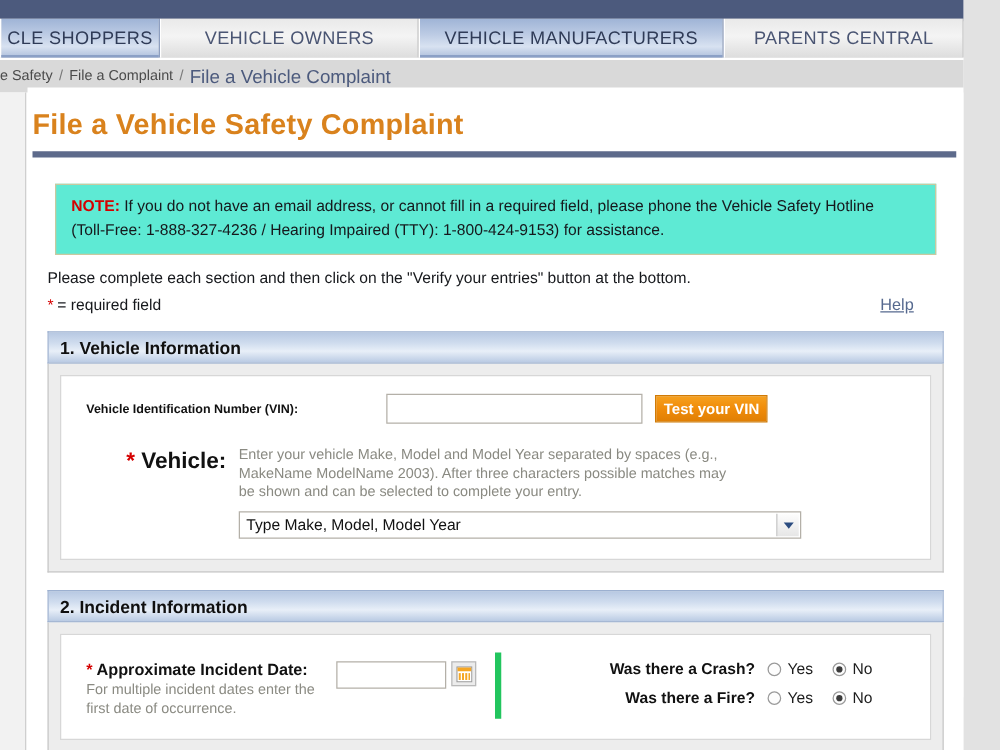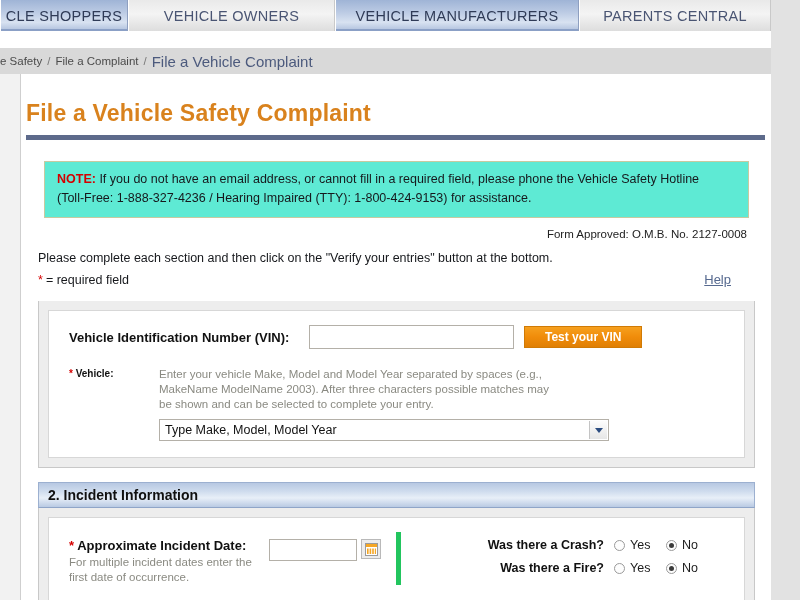--- a/index.html
+++ b/index.html
@@ -33,21 +33,21 @@
 
   
   .navy-band {
     position: absolute; left: 0; top: 0;
     width: 771px; height: 17px;
     background: #4c5a7d;
   }
 
   
   .tabbar {
-    position: absolute; left: 0; top: 0;
+    position: absolute; left: 0; top: 15px;
     width: 771px; height: 31px;
     background: #d8d8d8;
   }
   .tab {
     position: absolute;
     top: 0; height: 31px;
     display: flex; align-items: center; justify-content: center;
     font-size: 14.5px;
     letter-spacing: .3px;
     color: #3d4a68;
@@ -93,21 +93,21 @@
   .left-gutter {
     position: absolute; left: 0; top: 74px;
     width: 21px; height: 526px;
     background: #f2f2f2;
     border-right: 1px solid #cfcfcf;
   }
 
   
   .content {
     position: absolute;
-    left: 22px; top: 84px;
+    left: 22px; top: 70px;
     width: 749px; height: 488px;
     background: #ffffff;
   }
 
   .page-title {
     font-size: 23px;
     font-weight: bold;
     color: #d9821d;
     padding: 16px 0 6px 4px;
     letter-spacing: .2px;
@@ -182,58 +182,59 @@
     border: 1px solid #d7d7d7;
     padding: 14px 12px 16px 12px;
   }
 
   
   .vin-row {
     display: flex; align-items: center;
     padding-left: 8px;
   }
   .vin-label {
-    font-size: 13px; font-weight: bold; color: #111;
+    font-size: 10px; font-weight: bold; color: #111;
     width: 240px;
   }
   .txt-input {
     height: 24px;
     border: 1px solid #b4b0a8;
     background: #fff;
     outline: none;
     font-size: 12.5px;
     padding: 0 4px;
     font-family: "Liberation Sans", sans-serif;
   }
   #vin-input { width: 205px; }
   .btn-orange {
     margin-left: 10px;
     height: 22px;
-    padding: 0 20px;
+    padding: 0 6px;
     background: linear-gradient(to bottom, #f6a01e 0%, #f08c0a 50%, #e07f04 100%);
     border: 1px solid #d07a05;
     color: #ffffff;
     font-size: 12px;
     font-weight: bold;
     cursor: pointer;
     font-family: "Liberation Sans", sans-serif;
     white-space: nowrap;
   }
 
   
   .veh-row {
     display: flex;
     margin-top: 18px;
     padding-left: 8px;
   }
   .veh-label {
     width: 86px;
-    font-size: 10px; font-weight: bold; color: #111;
+    font-size: 18px; font-weight: bold; color: #111;
     padding-top: 1px;
     flex: none;
+    margin-left: 32px;
   }
   .veh-label .star { color: #d50000; font-weight: bold; }
   .veh-right { flex: 1; padding-left: 4px; }
   .veh-hint {
     font-size: 11.5px;
     color: #8a8a82;
     line-height: 15px;
     width: 400px;
   }
   .veh-select {
@@ -363,31 +364,31 @@
 
       <div class="page-title">File a Vehicle Safety Complaint</div>
       <div class="title-rule"></div>
 
       <div class="note-box">
         <span class="note-label">NOTE:</span>
         <span>If you do not have an email address, or cannot fill in a required field, please phone the Vehicle Safety Hotline</span><br>
         <span>(Toll-Free: 1-888-327-4236 / Hearing Impaired (TTY): 1-800-424-9153) for assistance.</span>
       </div>
 
-      <div class="form-approved">Form Approved: O.M.B. No. 2127-0008</div>
 
       <div class="instructions">Please complete each section and then click on the "Verify your entries" button at the bottom.</div>
 
       <div class="req-row">
         <span class="req-star">*</span>
         <span>= required field</span>
         <span class="help-link">Help</span>
       </div>
 
       <div class="section">
+        <div class="section-header">1. Vehicle Information</div>
         <div class="section-body">
           <div class="section-inner">
 
             <div class="vin-row">
               <span class="vin-label">Vehicle Identification Number (VIN):</span>
               <input id="vin-input" class="txt-input" type="text" placeholder="" style="">
               <button class="btn-orange">Test your VIN</button>
             </div>
 
             <div class="veh-row">

